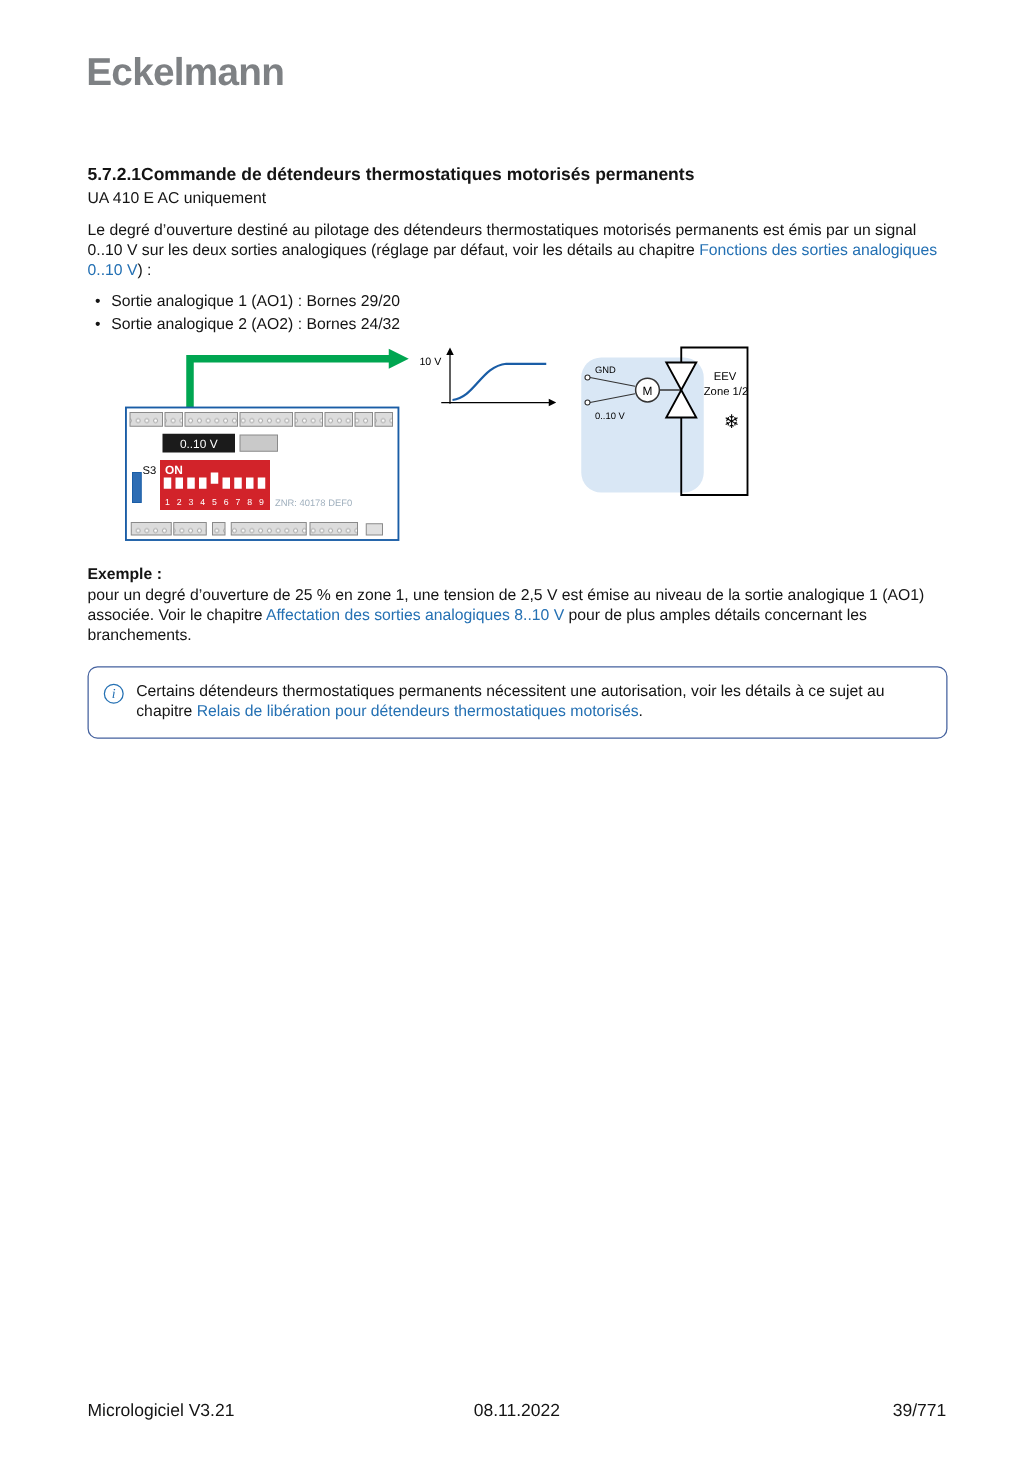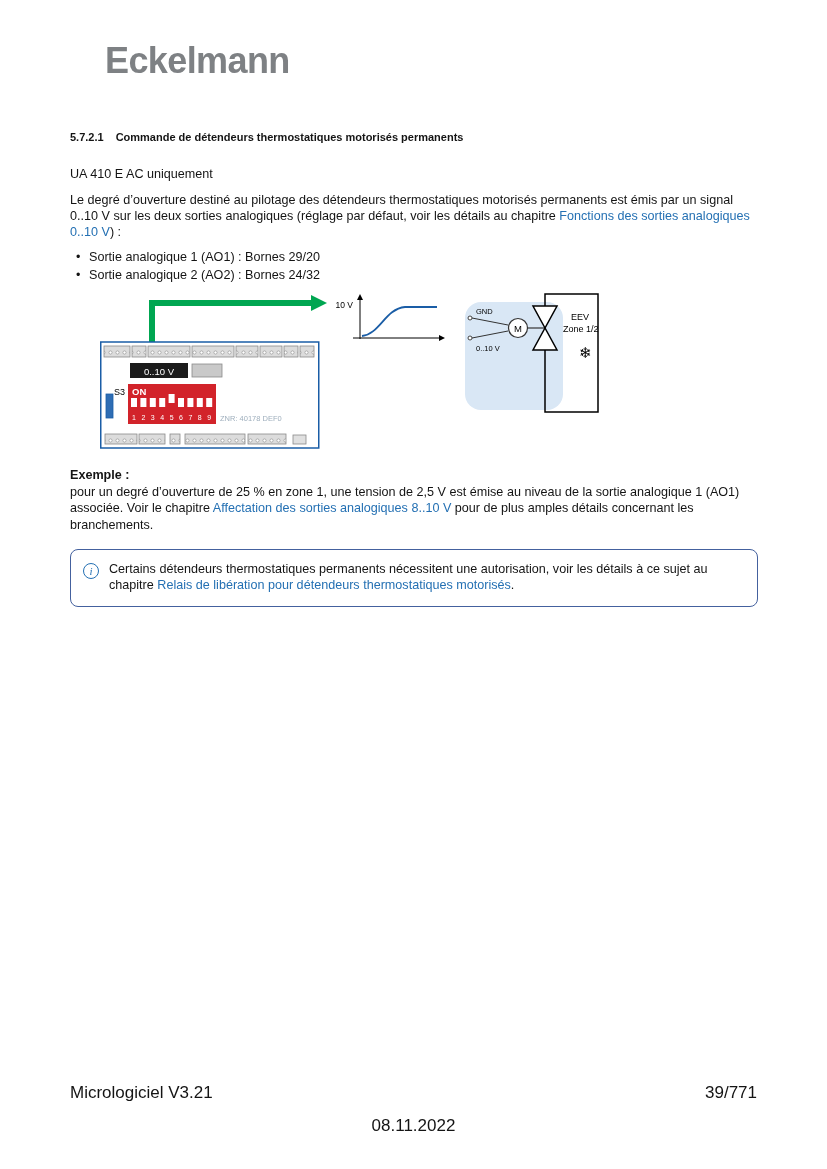--- a/index.html
+++ b/index.html
@@ -1,39 +1,39 @@
 <!DOCTYPE html>
 <html><head>
 <meta charset="utf-8">
 <style>
   * { margin:0; padding:0; box-sizing:border-box; }
   html,body { background:#ffffff; }
   .page { position:relative; width:827px; height:1169px; background:#fff; margin:0 auto;
           font-family:"Liberation Sans",sans-serif; color:#141414; overflow:hidden; }
-  .logo { position:absolute; top:40px; left:69px; font-size:36px; font-weight:700;
-          color:#7E8184; letter-spacing:-0.6px;margin-left:36px; }
+  .logo { position:absolute; top:40px; left:69px; font-size:31px; font-weight:700;
+          color:#7E8184; letter-spacing:-0.6px; }
   .content { position:absolute; left:70px; top:130px; width:688px; font-size:12.6px; line-height:1.3; }
-  .heading { font-size:11px; font-weight:700; margin-bottom:22px; display:flex; gap:12px; }
+  .heading { font-size:14px; font-weight:700; margin-bottom:2px; display:flex; }
   .p-device { margin-bottom:9px; }
   .para { margin-bottom:8px; }
   a.link { color:#2470B3; text-decoration:none; cursor:pointer; }
   ul.bullets { list-style:none; margin:7px 0 0 6px; }
   ul.bullets li { padding-left:13px; position:relative; margin-bottom:2px; }
   ul.bullets li::before { content:"•"; position:absolute; left:0; }
   .diagram { margin:9px 0 2px 30px; }
   svg { font-family:"Liberation Sans",sans-serif; display:block; }
   .example-head { font-weight:700; margin-top:5px; }
   .note { margin-top:16px; border:1.5px solid #44619E; border-radius:8px;
           padding:11px 14px 12px 12px; display:flex; gap:10px; align-items:flex-start; }
   .info-icon { flex:0 0 auto; width:16px; height:16px; border:1.4px solid #2470B3;
                border-radius:50%; color:#2470B3; font-size:11px; font-style:italic;
                font-family:"Liberation Serif",serif; display:flex; align-items:center;
                justify-content:center; margin-top:2px; }
   .note-text { flex:1; }
-  .footer { position:absolute; left:70px; right:70px; bottom:33px; display:flex; font-size:17px; }
+  .footer { position:absolute; left:70px; right:70px; bottom:33px; display:flex; font-size:14px;align-items:flex-end; }
   .footer span { flex:1; }
   .footer .f-center { text-align:center;margin-top:33px; }
   .footer .f-right { text-align:right; }
 </style>
 </head>
 <body>
 
 <div class="page">
 
   <div class="logo">Eckelmann</div>

